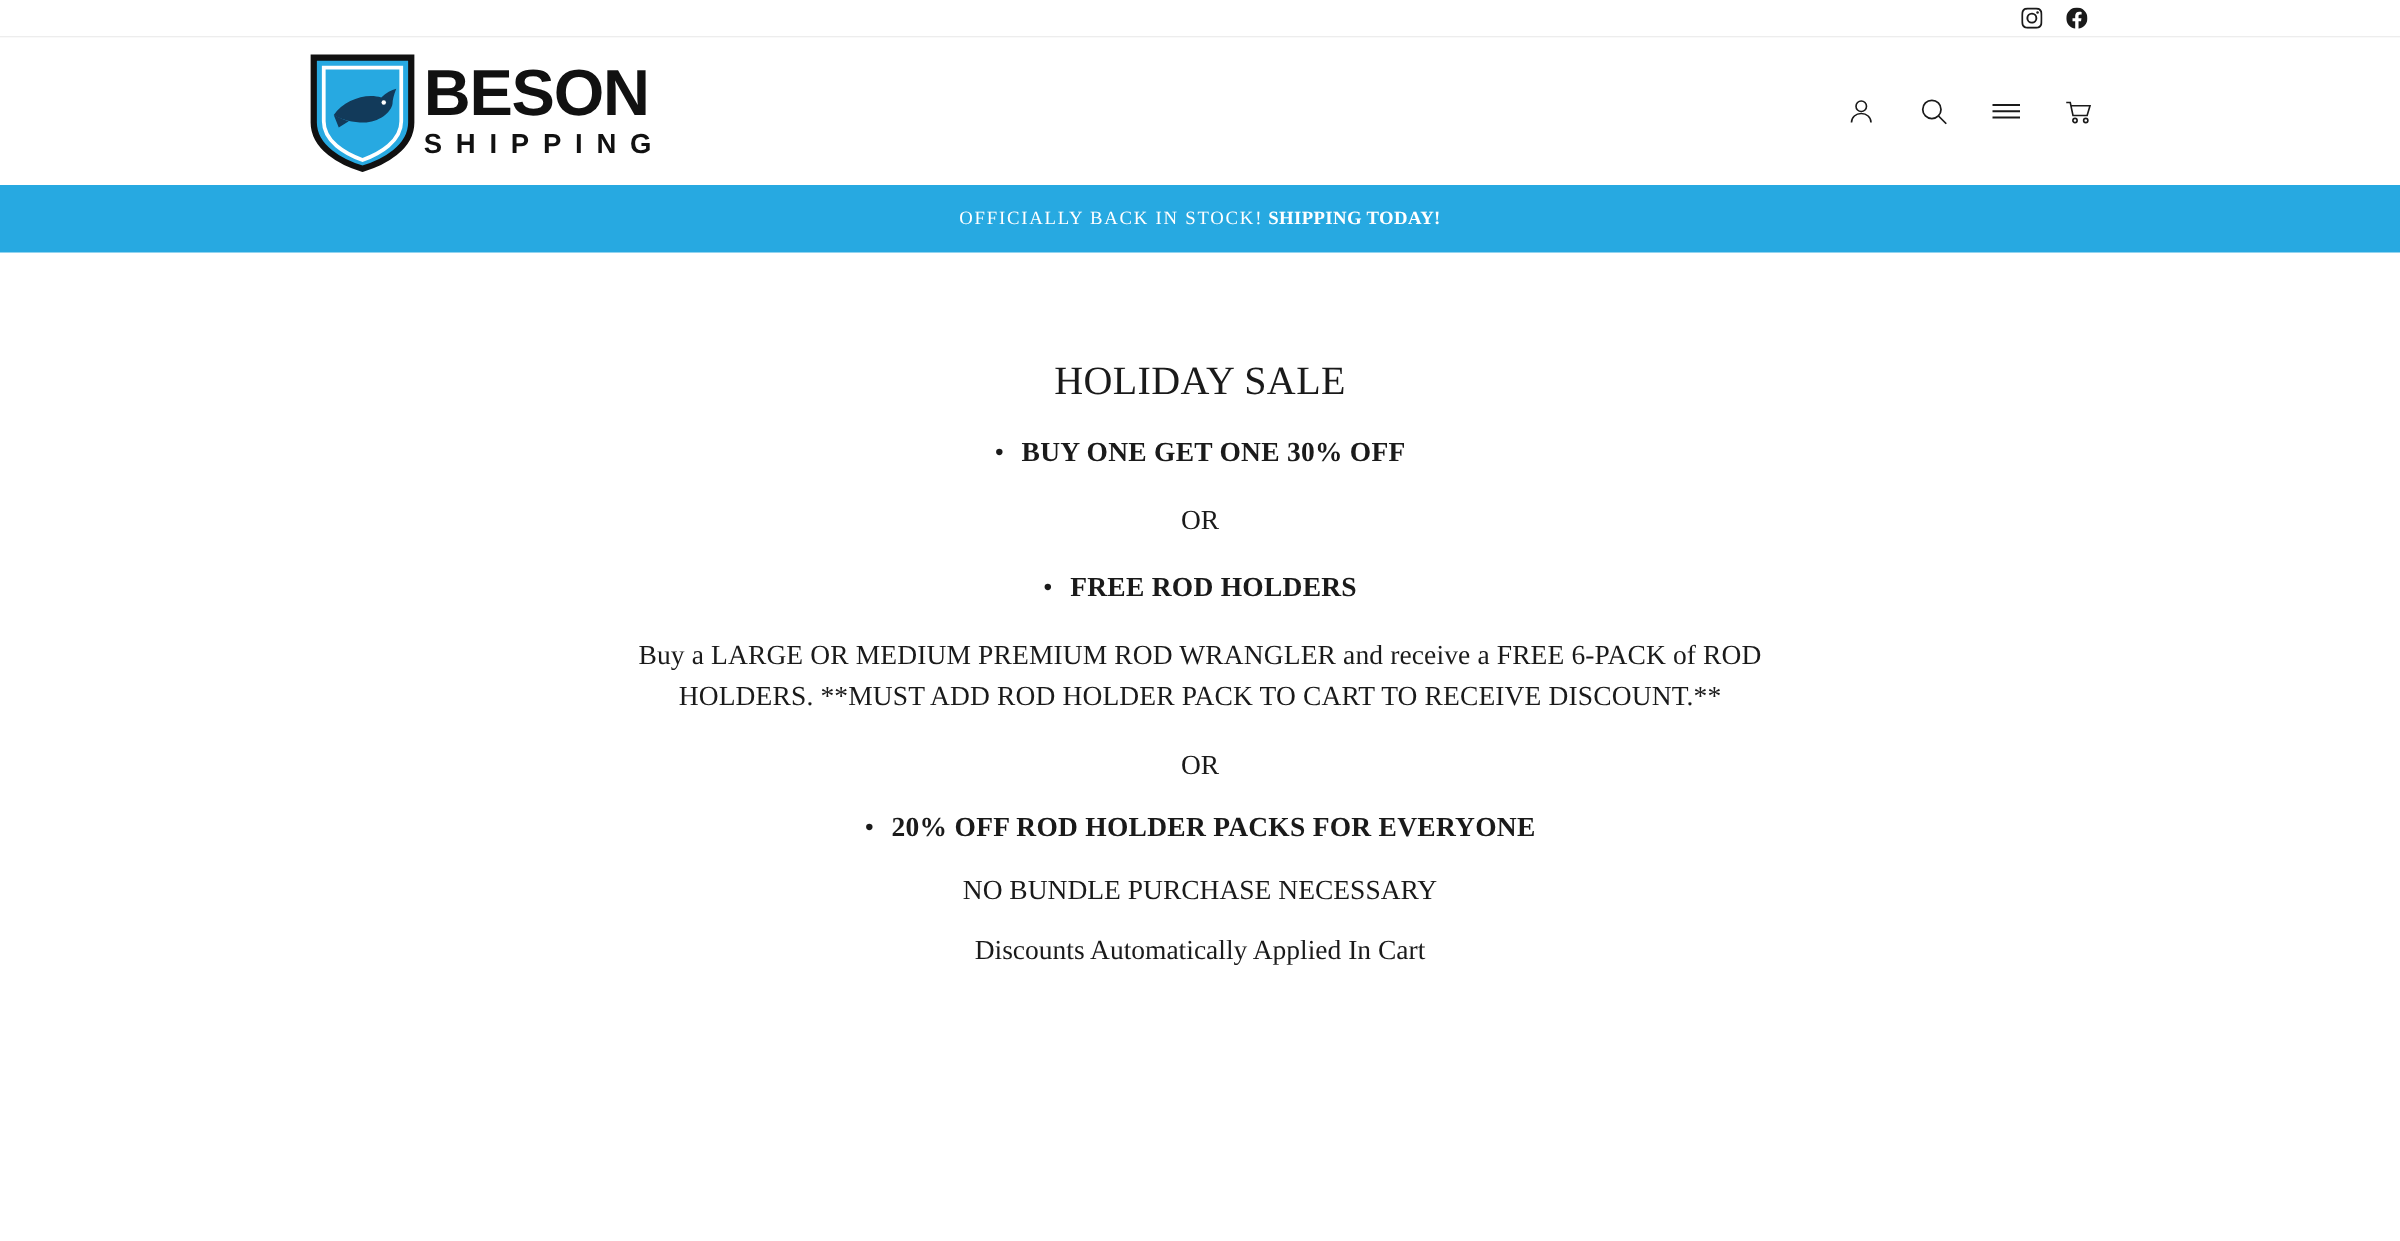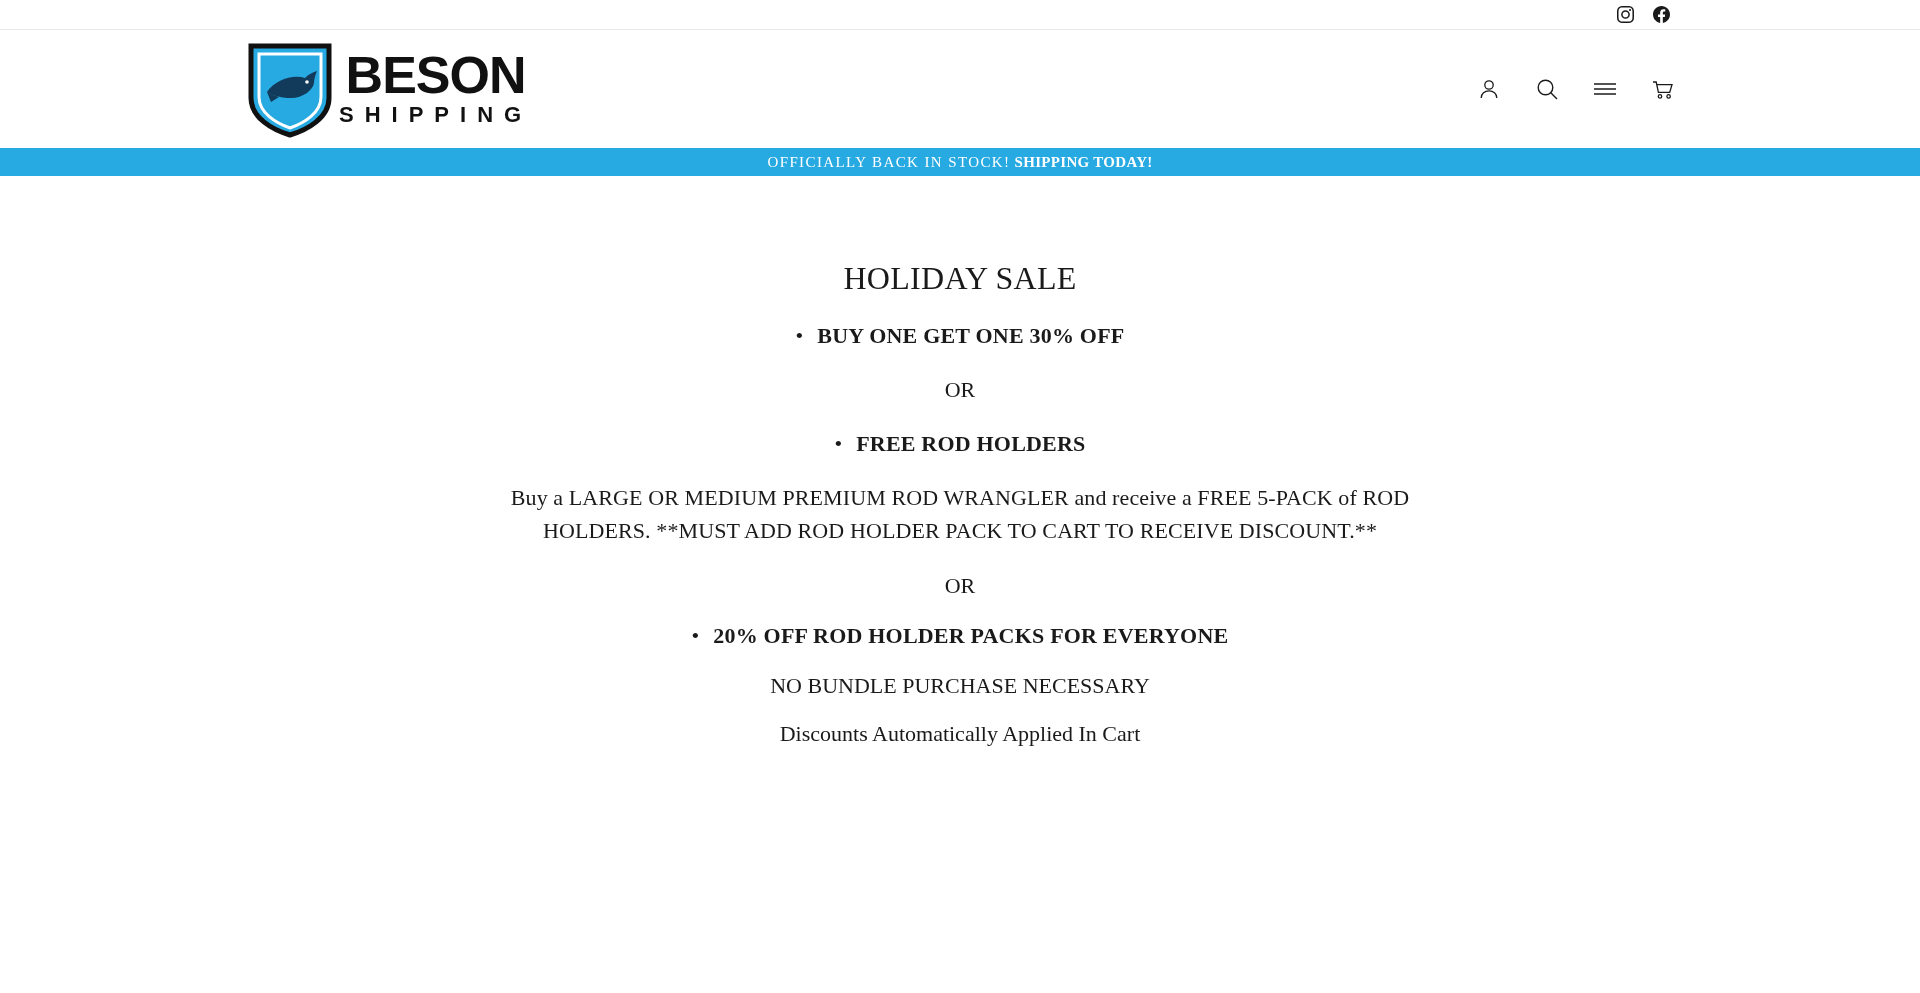--- a/index.html
+++ b/index.html
@@ -54,21 +54,20 @@
     width: 90px;
     height: 98px;
     position: relative;
     flex: none;
   }
   .logo-text-wrap {
     margin-left: 4px;
     display: flex;
     flex-direction: column;
     justify-content: center;
-    text-align: center;
   }
   .logo-main {
     font-family: "Liberation Sans", sans-serif;
     font-weight: bold;
     font-size: 52px;
     letter-spacing: -1px;
     line-height: 0.95;
     color: #111111;
   }
   .logo-sub {
@@ -91,21 +90,21 @@
     display: flex;
     align-items: center;
     justify-content: center;
     color: #1a1a1a;
     cursor: pointer;
   }
 
   
   .announce {
     background: #27a9e1;
-    height: 28px;
+    height: 54px;
     display: flex;
     align-items: center;
     justify-content: center;
     cursor: pointer;
   }
   .announce-text {
     color: #ffffff;
     font-family: "Liberation Serif", serif;
     font-size: 15px;
     letter-spacing: 1.4px;
@@ -246,21 +245,21 @@
 
   <p class="or">OR</p>
 
   <div class="spacer-26"></div>
 
   <div class="bullet-row">
     <span class="bullet-dot">•</span>
     <span class="bullet-label">FREE ROD HOLDERS</span>
   </div>
 
-  <p class="para">Buy a LARGE OR MEDIUM PREMIUM ROD WRANGLER and receive a FREE 5-PACK of ROD HOLDERS. **MUST ADD ROD HOLDER PACK TO CART TO RECEIVE DISCOUNT.**</p>
+  <p class="para">Buy a LARGE OR MEDIUM PREMIUM ROD WRANGLER and receive a FREE 6-PACK of ROD HOLDERS. **MUST ADD ROD HOLDER PACK TO CART TO RECEIVE DISCOUNT.**</p>
 
   <p class="or">OR</p>
 
   <div class="spacer-22"></div>
 
   <div class="bullet-row">
     <span class="bullet-dot">•</span>
     <span class="bullet-label">20% OFF ROD HOLDER PACKS FOR EVERYONE</span>
   </div>
 

